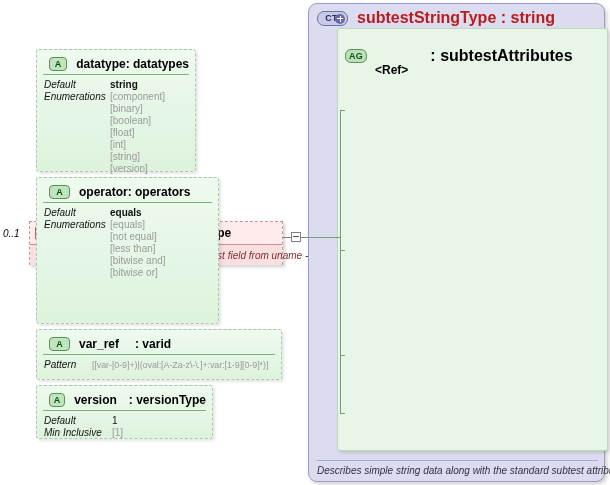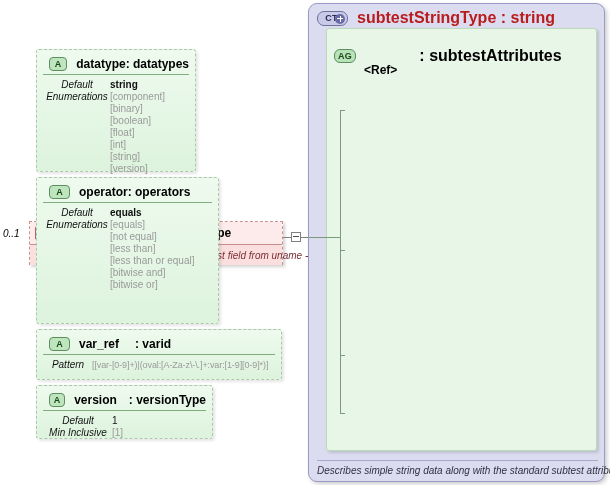--- a/index.html
+++ b/index.html
@@ -151,21 +151,21 @@
     padding-top: 4px;
     font-size: 10px;
     font-style: italic;
     color: #303040;
     white-space: nowrap;
   }
 
   
   #ag-panel {
     position: absolute;
-    left: 17px;
+    left: 28px;
     top: 24px;
     width: 271px;
     height: 423px;
     background: #e8f6e8;
     border: 1px solid #bcd9bc;
     border-radius: 3px;
     box-sizing: border-box;
     box-shadow: 2px 2px 3px rgba(0,0,0,0.13);
   }
   #ag-header {
@@ -235,21 +235,20 @@
     white-space: nowrap;
   }
   .attr-body {
     display: flex;
     padding: 4px 0 4px 7px;
     box-sizing: border-box;
   }
   .facet-labels {
     width: 66px;
     flex: 0 0 66px;
-    text-align: center;
   }
   .facet-label {
     font-size: 10px;
     font-style: italic;
     color: #111;
     line-height: 12px;
     white-space: nowrap;
   }
   .facet-values { flex: 1 1 auto; }
   .facet-default {
@@ -383,21 +382,20 @@
   <div class="attr-body">
     <div class="facet-labels">
       <div class="facet-label">Default</div>
       <div class="facet-label">Enumerations</div>
     </div>
     <div class="facet-values">
       <div class="facet-default">equals</div>
       <div class="facet-enum">[equals]</div>
       <div class="facet-enum">[not equal]</div>
       <div class="facet-enum">[less than]</div>
-      <div class="facet-enum">[less than or equal]</div>
       <div class="facet-enum">[bitwise and]</div>
       <div class="facet-enum">[bitwise or]</div>
     </div>
   </div>
 </div>
 
 <div class="attr-box abs" id="attr-varref">
   <div class="attr-head">
     <span class="badge badge-a">A</span>
     <span class="attr-name">var_ref</span>

